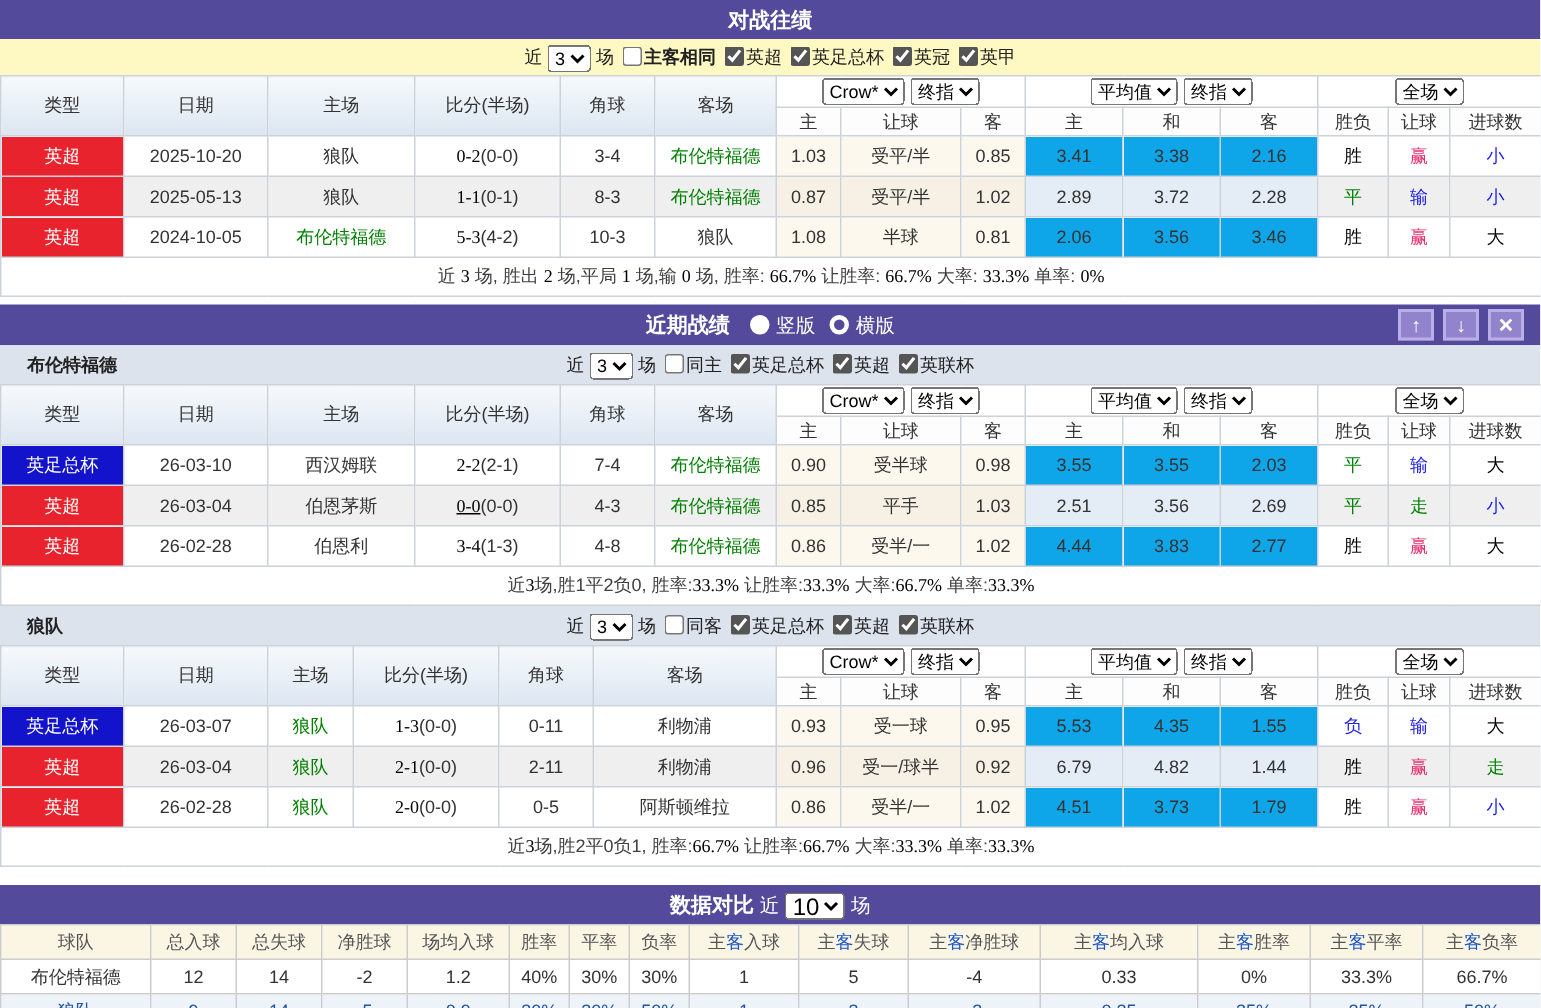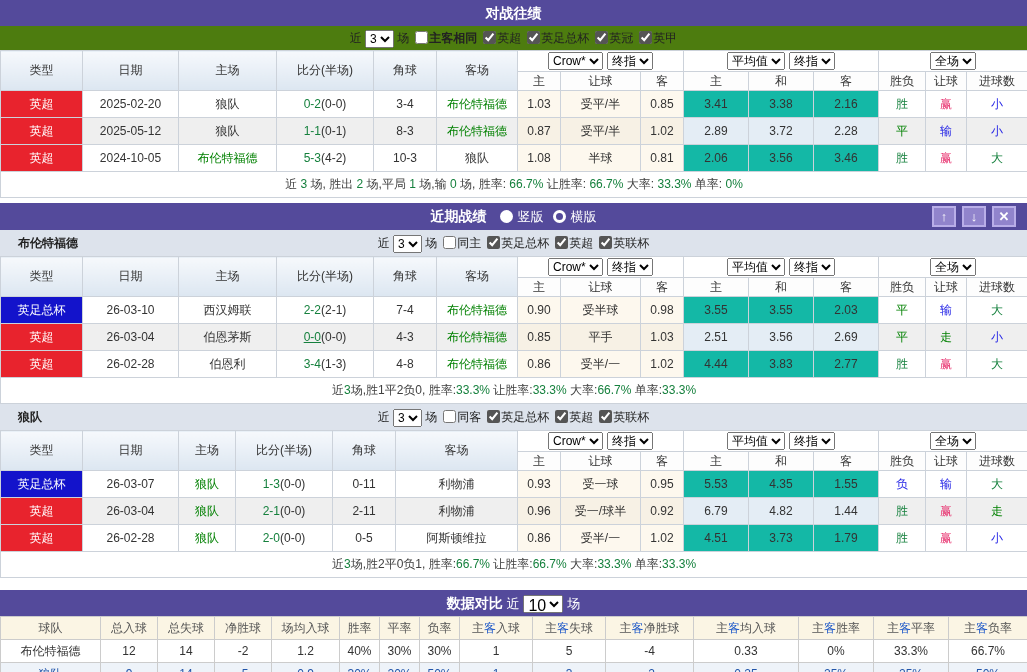--- a/index.html
+++ b/index.html
@@ -3,43 +3,43 @@
 <meta charset="utf-8">
 <style>
   html,body{margin:0;padding:0;background:#fff;}
   #app{width:1027px;height:672px;overflow:hidden;background:#fff;
        font-family:"Liberation Sans",sans-serif;font-size:12px;color:#333;position:relative;}
   .bar{background:#544a9b;color:#fff;text-align:center;font-weight:bold;
        font-size:14px;height:26px;line-height:26px;position:relative;}
   .bar.s2{height:27px;line-height:27px;margin-top:5px;}
   .bar.s3{margin-top:12px;}
   .bar select{font-weight:normal;font-size:16px;height:18px;vertical-align:middle;}
-  .filter{height:24px;line-height:24px;text-align:center;background:#4d7c0f;color:#222;}
+  .filter{height:24px;line-height:24px;text-align:center;background:#fef9c3;color:#222;}
   .subbar{height:26px;line-height:26px;background:#dde3ec;text-align:center;position:relative;color:#222;}
   .subbar .team{position:absolute;left:18px;font-weight:bold;color:#222;}
   .filter select,.subbar select{font-size:12px;height:18px;vertical-align:middle;}
   label.cb{margin-left:6px;white-space:nowrap;}
   label.cb.b span{font-weight:bold;}
   label.cb input{vertical-align:-2px;margin:0 1px 0 0;accent-color:#555;}
   table.mt,table.cmp{border-collapse:collapse;table-layout:fixed;width:1027px;}
   table.mt td,table.mt th{border:1px solid #ccd2da;overflow:hidden;white-space:nowrap;
        text-align:center;padding:0;height:25px;font-weight:normal;}
   table.mt thead th.big{background:linear-gradient(#f6f9fc,#dce6f1);height:19px;}
   table.mt thead tr.selrow th.sr{background:#fff;border-bottom:1px solid #ccd2da;height:20px;}
   table.mt thead tr.subhead th{background:#fdfdfd;height:18px;}
   table.mt thead select{font-size:12px;height:18px;margin:0 2px;}
   table.mt tbody td{height:26px;}
   table.mt tbody tr:nth-child(2) td{background:#efefef;}
   table.mt td.cream{background:#fdf8ee;}
   table.mt tbody tr:nth-child(2) td.cream{background:#f7f1e5;}
-  table.mt td.sky{background:#14b8a6;}
+  table.mt td.sky{background:#0ea5e9;}
   table.mt tbody tr:nth-child(2) td.sky{background:#e4edf5;}
   td.bg-r{background:#e8232d !important;color:#fff;font-weight:bold;}
   td.bg-b{background:#1313cb !important;color:#fff;font-weight:bold;}
-  .t-red{color:#15803d;}
+  .t-red{color:#000000;font-family:Liberation Serif, serif;}
   .t-green{color:#008000;}
   .t-blue{color:#2323e6;}
   .t-rose{color:#e8306e;}
   .t-bluehdr{color:#1a56c8;}
   .u{text-decoration:underline;}
   td.sum{height:26px;background:#fff;text-align:center;color:#404040;margin-top:28px;}
   table.cmp th{background:#fbf5e4;color:#555;border:1px solid #ccc;height:22px;
        font-weight:normal;padding:0;overflow:hidden;white-space:nowrap;}
   table.cmp td{border:1px solid #ccc;height:22px;text-align:center;padding:0;
        overflow:hidden;white-space:nowrap;}
@@ -102,38 +102,38 @@
             <th>和</th>
             <th>客</th>
             <th>胜负</th>
             <th>让球</th>
             <th>进球数</th>
           </tr>
         </thead>
         <tbody>
           <tr>
             <td class="bg-r">英超</td>
-            <td>2025-02-20</td>
+            <td>2025-10-20</td>
             <td>狼队</td>
             <td><span class="t-red">0-2</span><span class="half">(0-0)</span></td>
             <td>3-4</td>
             <td class="t-green">布伦特福德</td>
             <td class="cream">1.03</td>
             <td class="cream">受平/半</td>
             <td class="cream">0.85</td>
             <td class="sky">3.41</td>
             <td class="sky">3.38</td>
             <td class="sky">2.16</td>
             <td class="t-red">胜</td>
             <td class="t-rose">赢</td>
             <td class="t-blue">小</td>
           </tr>
           <tr>
             <td class="bg-r">英超</td>
-            <td>2025-05-12</td>
+            <td>2025-05-13</td>
             <td>狼队</td>
             <td><span class="t-red">1-1</span><span class="half">(0-1)</span></td>
             <td>8-3</td>
             <td class="t-green">布伦特福德</td>
             <td class="cream">0.87</td>
             <td class="cream">受平/半</td>
             <td class="cream">1.02</td>
             <td class="sky">2.89</td>
             <td class="sky">3.72</td>
             <td class="sky">2.28</td>

